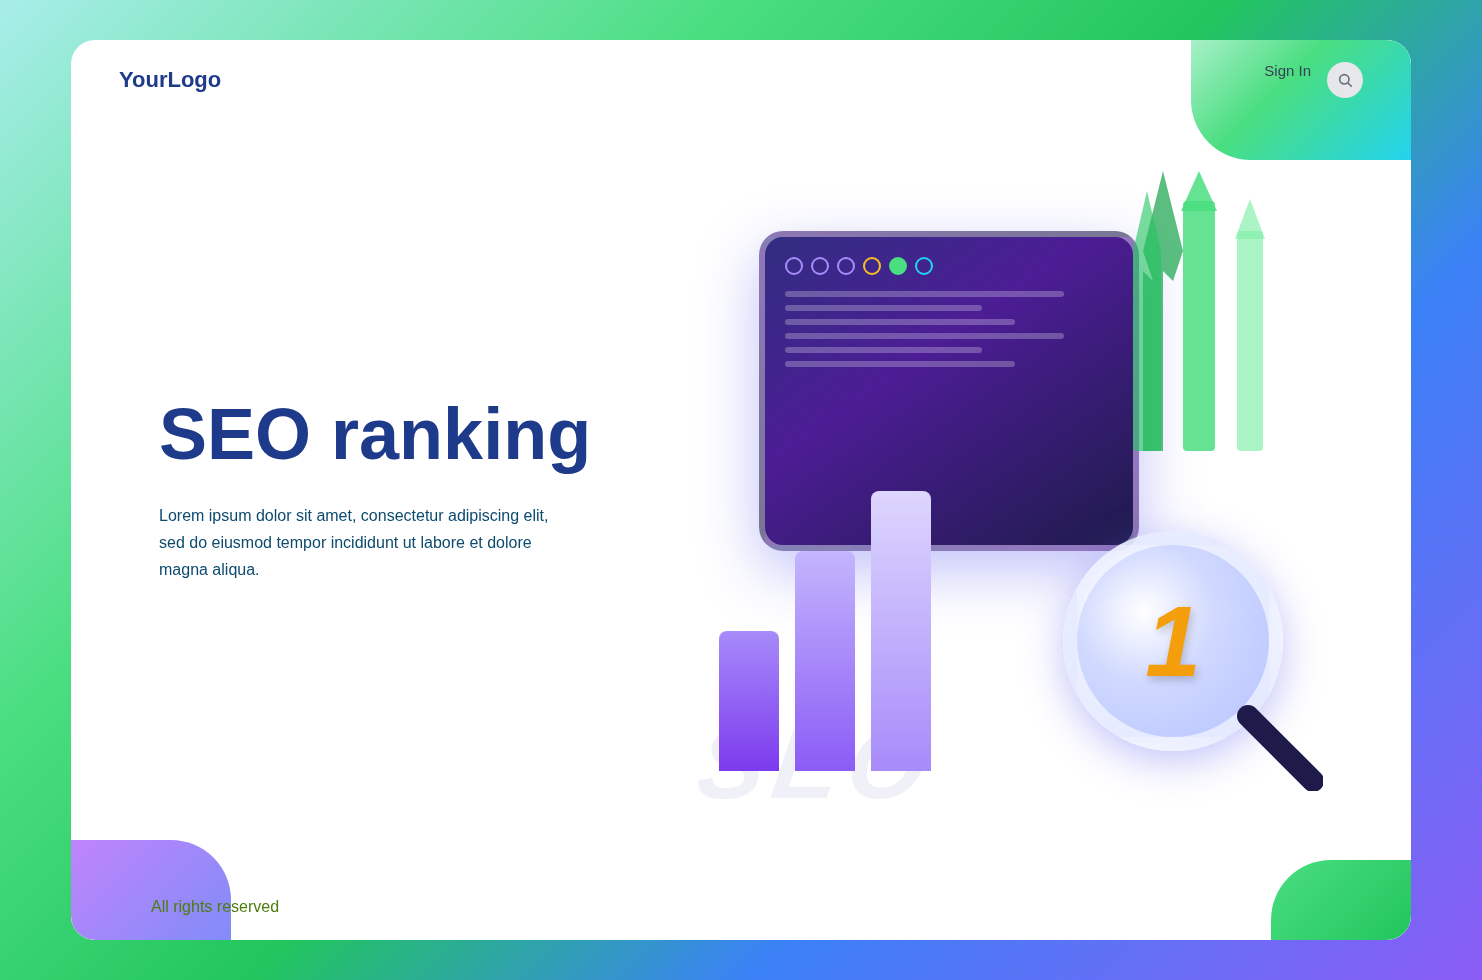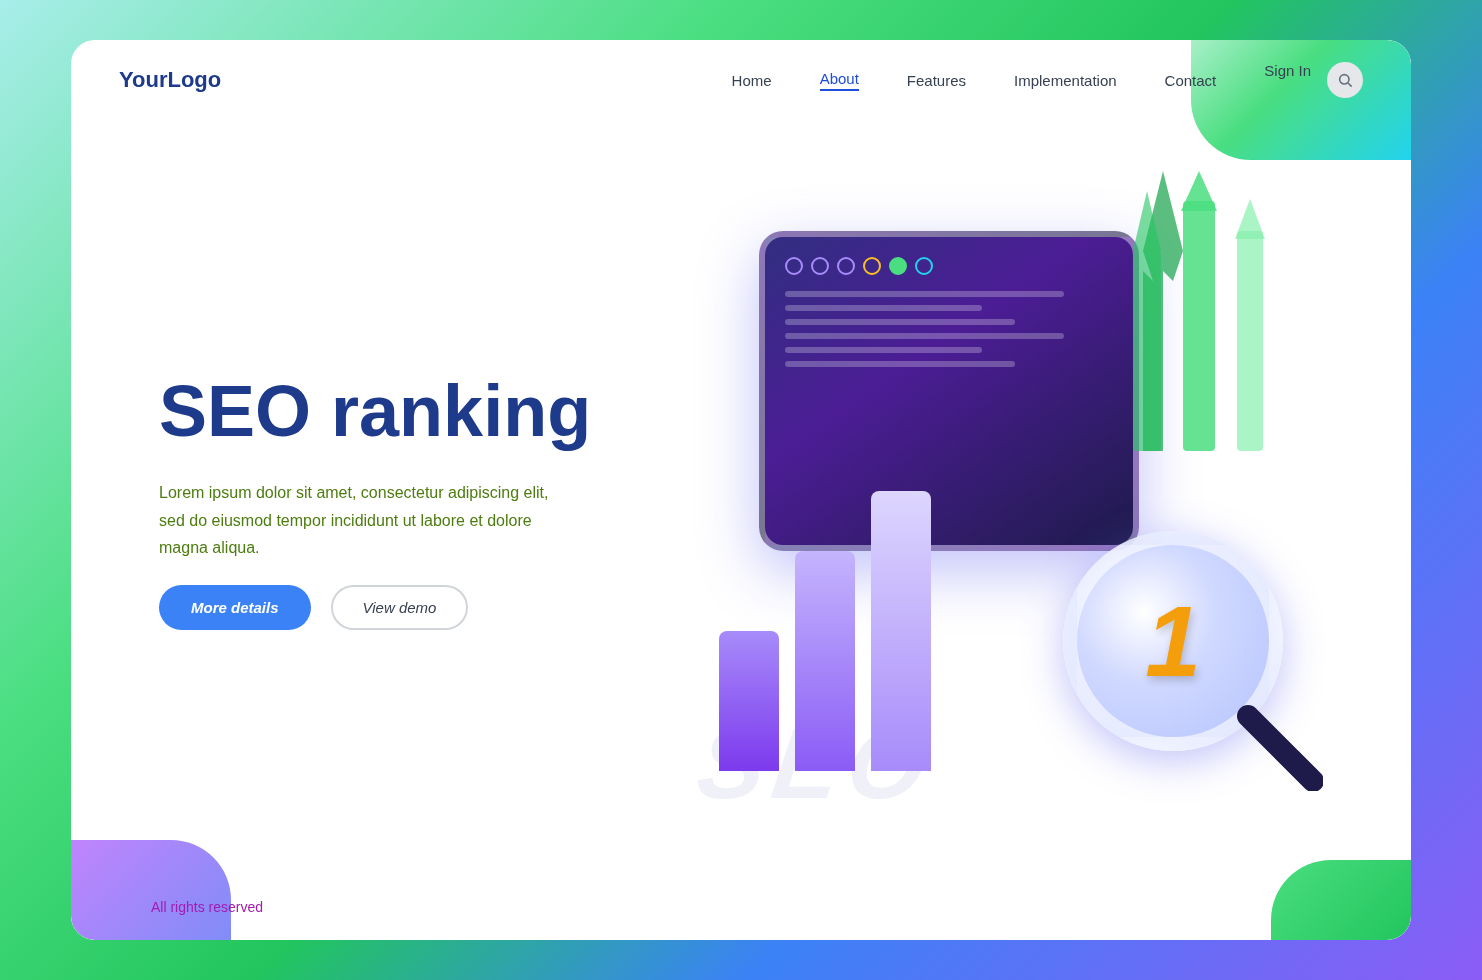--- a/index.html
+++ b/index.html
@@ -143,21 +143,21 @@
     .hero-title {
       font-size: 72px;
       font-weight: 700;
       color: #1e3a8a;
       line-height: 1.1;
       margin-bottom: 28px;
     }
 
     .hero-desc {
       font-size: 16px;
-      color: #4d7c0f;
+      color: #0c4a6e;
       line-height: 1.7;
       max-width: 400px;
       margin-bottom: 24px;
     }
 
     .btn-group {
       display: flex;
       gap: 20px;
       align-items: center;
     }
@@ -333,64 +333,53 @@
     }
 
     
     .footer {
       padding: 16px 80px 24px;
       position: relative;
       z-index: 2;
     }
 
     .footer-text {
-      font-size: 14px;
-      color: #a21caf;
+      font-size: 16px;
+      color: #4d7c0f;
     }
   </style>
 </head>
 <body>
 
 <div class="page-card">
 
   <div class="corner-decoration"></div>
   <div class="corner-decoration-bl"></div>
   <div class="corner-decoration-br"></div>
 
   <nav class="navbar">
     <div class="logo">YourLogo</div>
 
-    <div class="nav-links">
-      <a class="nav-link">Home</a>
-      <a class="nav-link active">About</a>
-      <a class="nav-link">Features</a>
-      <a class="nav-link">Implementation</a>
-      <a class="nav-link">Contact</a>
-    </div>
 
     <div class="nav-right">
       <button class="sign-in-btn">Sign In</button>
       <button class="search-icon-btn">
         <svg width="16" height="16" viewBox="0 0 24 24" fill="none" stroke="#6b7280" stroke-width="2.5">
           <circle cx="11" cy="11" r="7"></circle>
           <line x1="16.5" y1="16.5" x2="22" y2="22"></line>
         </svg>
       </button>
     </div>
   </nav>
 
   <div class="main-content">
 
     <div class="left-panel">
       <h1 class="hero-title">SEO ranking</h1>
       <p class="hero-desc">Lorem ipsum dolor sit amet, consectetur adipiscing elit, sed do eiusmod tempor incididunt ut labore et dolore magna aliqua.</p>
-      <div class="btn-group">
-        <button class="btn-primary">More details</button>
-        <button class="btn-outline">View demo</button>
-      </div>
     </div>
 
     <div class="right-panel">
 
       <div class="seo-shadow">SEO</div>
 
       <svg class="arrow-svg" width="200" height="280" viewBox="0 0 200 280">
 
         <polygon points="30,280 50,280 50,100 60,110 70,80 50,0 30,80 40,110 30,100" fill="#16a34a" opacity="0.7"></polygon>
         <polygon points="30,270 50,270 50,95 62,108 50,60 38,108 50,95 30,95" fill="none"></polygon>

